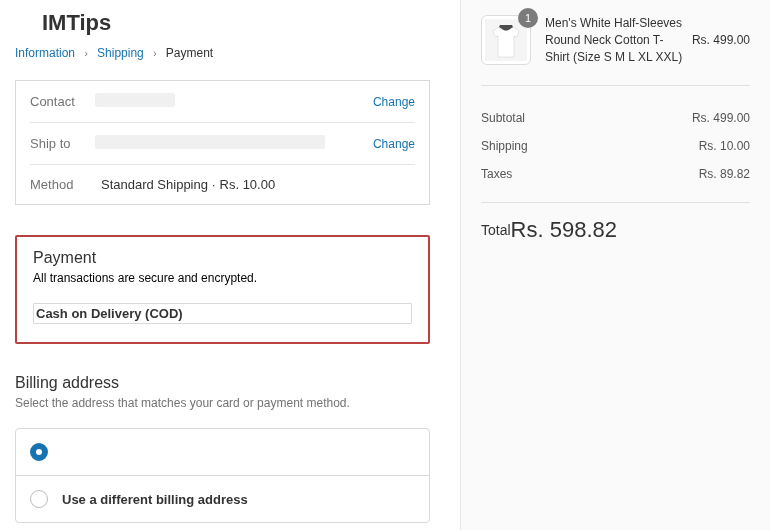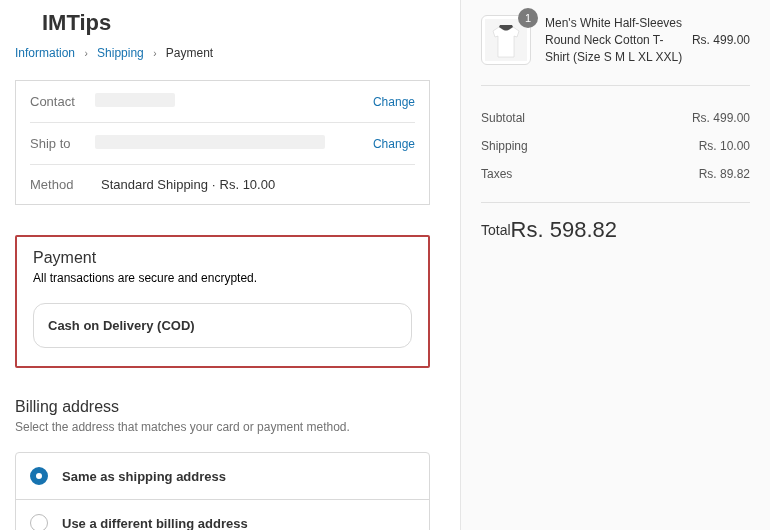--- a/index.html
+++ b/index.html
@@ -99,22 +99,22 @@
       color: #333;
       margin-bottom: 4px;
     }
     .payment-section p {
       font-size: 12px;
       color: #000000;
       margin-bottom: 18px;
     }
     .payment-option {
       border: 1px solid #d9d9d9;
-      border-radius: 12px;
-      padding: 14px;
+      border-radius: 1px;
+      padding: 2px;
       font-size: 13px;
       font-weight: 600;
     }
     .billing-section {
       margin-bottom: 30px;
     }
     .billing-section h2 {
       font-size: 16px;
       font-weight: 400;
       color: #333;
@@ -266,21 +266,20 @@
     <p>All transactions are secure and encrypted.</p>
     <div class="payment-option">Cash on Delivery (COD)</div>
   </div>
 
   <div class="billing-section">
     <h2>Billing address</h2>
     <p>Select the address that matches your card or payment method.</p>
     <div class="radio-group">
       <div class="radio-row">
         <div class="radio selected"></div>
-        <div class="radio-label">Same as shipping address</div>
       </div>
       <div class="radio-row">
         <div class="radio"></div>
         <div class="radio-label">Use a different billing address</div>
       </div>
     </div>
   </div>
 
 </div>
 

